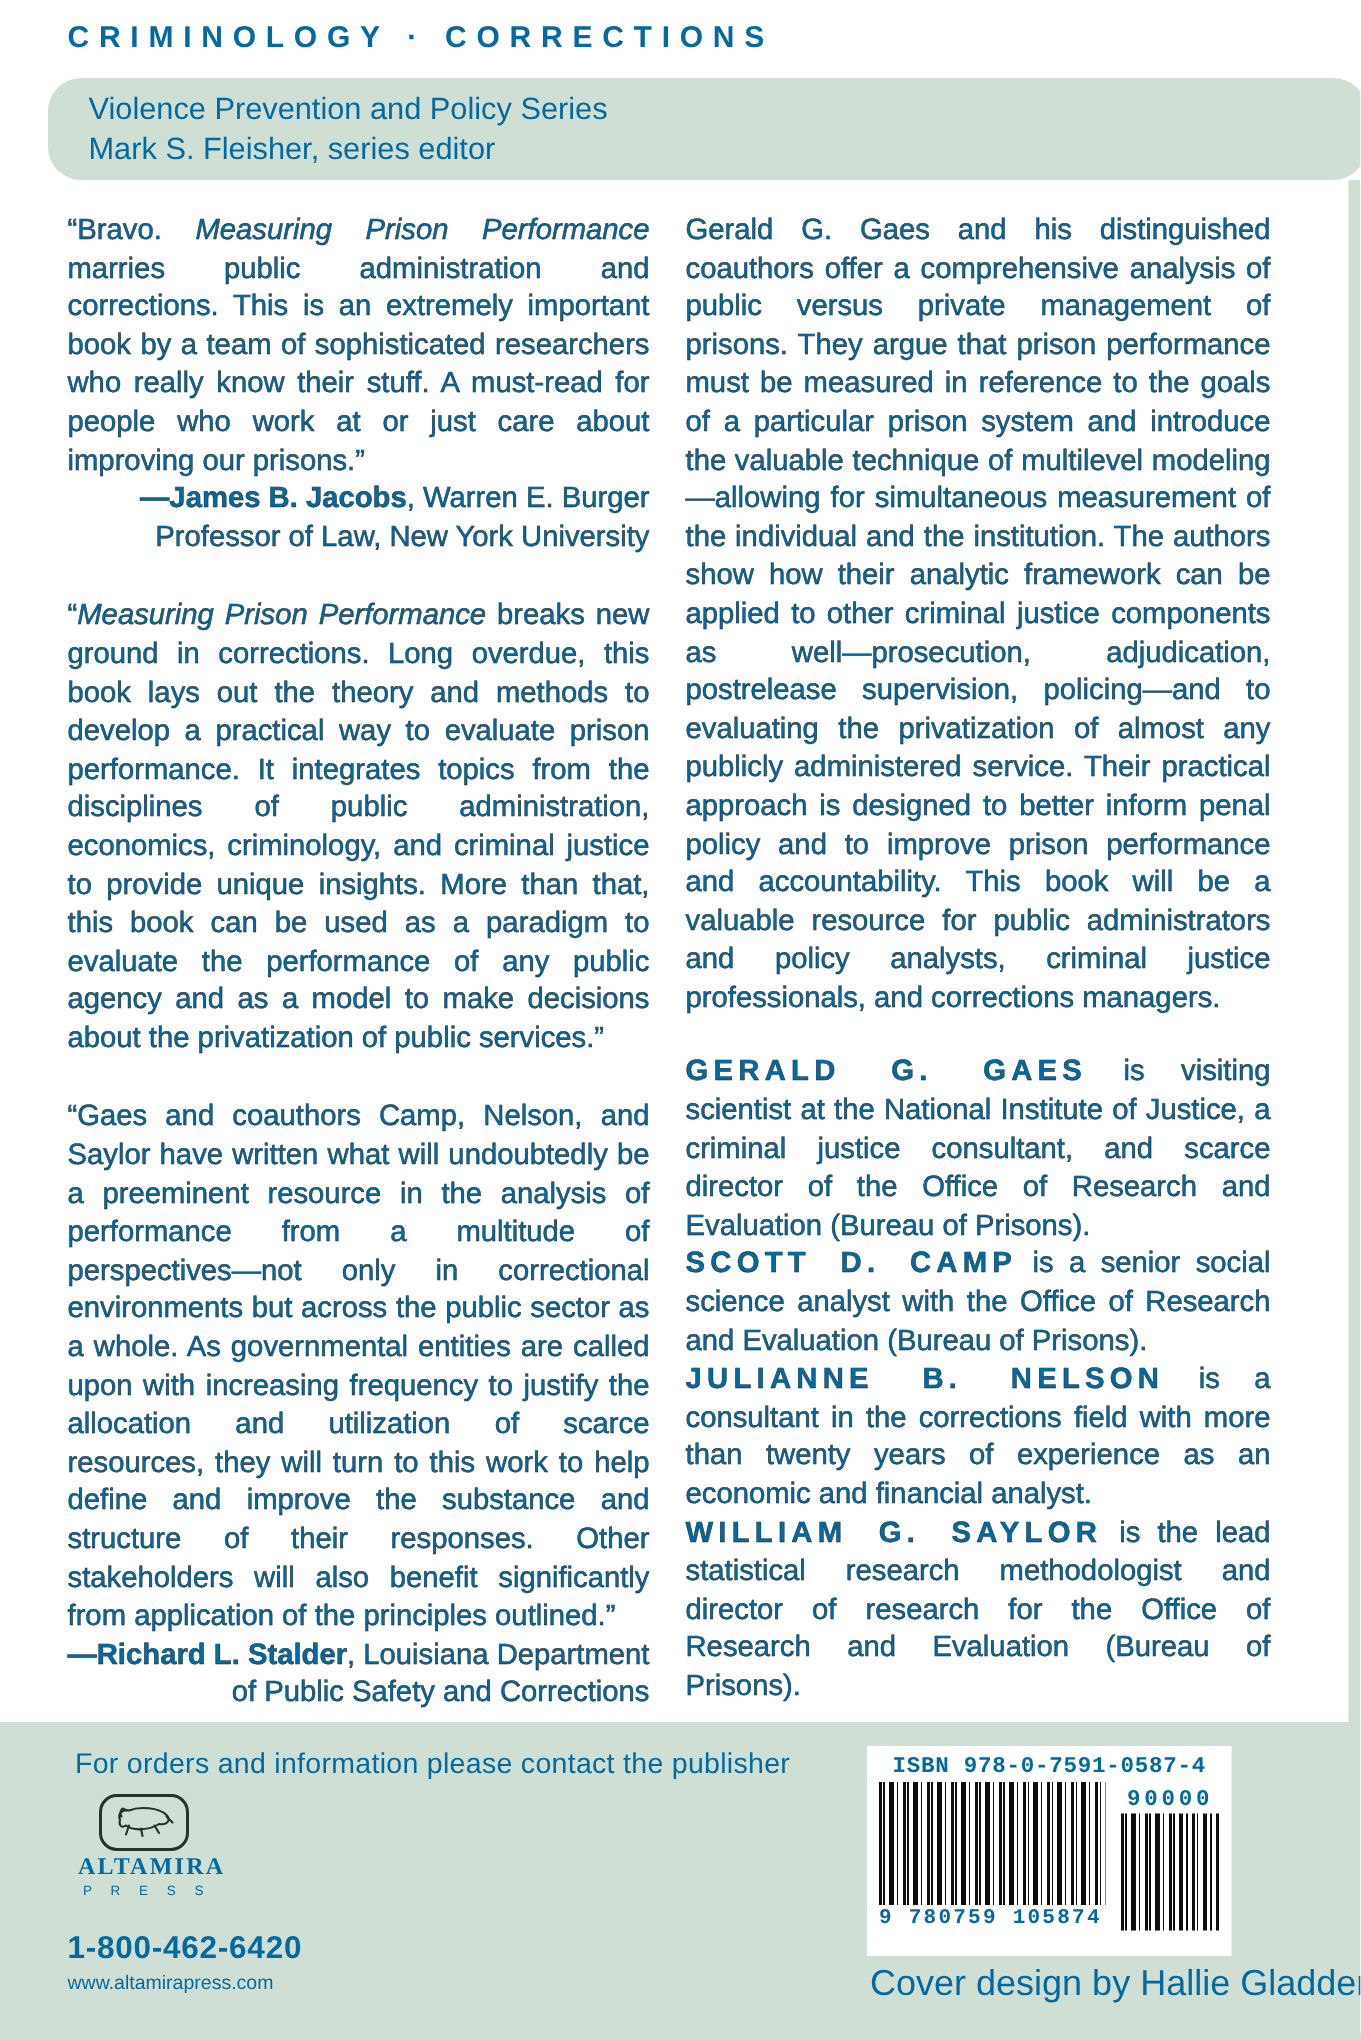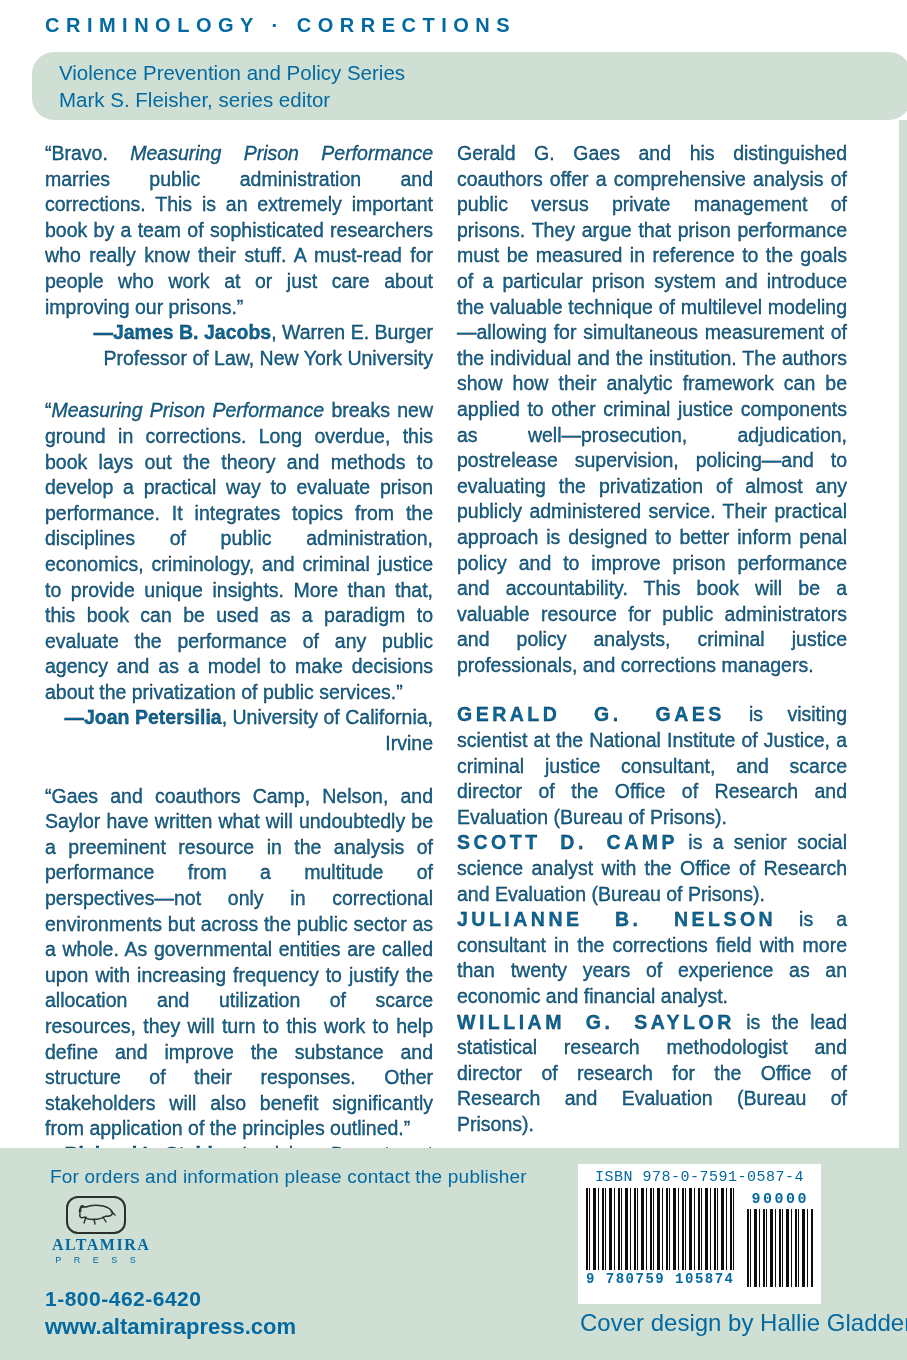--- a/index.html
+++ b/index.html
@@ -48,28 +48,28 @@
   .logo-word{
     font-family:"Liberation Serif",serif;font-size:16px;font-weight:600;
     letter-spacing:1.5px;margin-top:2px;white-space:nowrap;
   }
   .logo-sub{
     font-size:9px;font-weight:400;letter-spacing:5px;margin-top:1px;
     width:92px;text-align:center;
   }
   .division{position:absolute;left:45px;top:1259px;font-size:20px;font-weight:600;white-space:nowrap;}
   .phone{position:absolute;left:45px;top:1287px;font-size:21px;font-weight:600;letter-spacing:0.5px;}
-  .website{position:absolute;left:45px;top:1314px;font-size:22px;font-weight:700;}
+  .website{position:absolute;left:45px;top:1314px;font-size:13px;font-weight:400;}
 
   .barcode-box{
     position:absolute;left:578px;top:1164px;width:243px;height:140px;
     background:#ffffff;box-sizing:border-box;padding:5px 8px 0 8px;
   }
   .mono{font-family:"Liberation Mono","DejaVu Sans Mono",monospace;}
-  .isbn{font-size:15px;font-weight:400;letter-spacing:0.5px;text-align:center;white-space:nowrap;}
+  .isbn{font-size:15px;font-weight:700;letter-spacing:0.5px;text-align:center;white-space:nowrap;}
   .bars-row{display:flex;align-items:flex-end;margin-top:2px;}
   .main-wrap{width:152px;}
   .bars{
     background:repeating-linear-gradient(90deg,
       #0d0d0d 0px,#0d0d0d 2px,#ffffff 2px,#ffffff 3px,
       #0d0d0d 3px,#0d0d0d 4px,#ffffff 4px,#ffffff 7px,
       #0d0d0d 7px,#0d0d0d 10px,#ffffff 10px,#ffffff 12px,
       #0d0d0d 12px,#0d0d0d 13px,#ffffff 13px,#ffffff 16px);
   }
   .bars-main{height:82px;}
@@ -94,21 +94,20 @@
 
   <div class="col-left">
 
     <div class="quote-block">
       <p class="body-text"><span>“Bravo. </span><i>Measuring Prison Performance</i><span> marries public administration and corrections. This is an extremely important book by a team of sophisticated researchers who really know their stuff. A must-read for people who work at or just care about improving our prisons.”</span></p>
       <p class="attr"><span class="nm">—James B. Jacobs</span><span>, Warren E. Burger Professor of Law, New York University</span></p>
     </div>
 
     <div class="quote-block">
       <p class="body-text"><span>“</span><i>Measuring Prison Performance</i><span> breaks new ground in corrections. Long overdue, this book lays out the theory and methods to develop a practical way to evaluate prison performance. It integrates topics from the disciplines of public administration, economics, criminology, and criminal justice to provide unique insights. More than that, this book can be used as a paradigm to evaluate the performance of any public agency and as a model to make decisions about the privatization of public services.”</span></p>
-      <p class="attr"><span class="nm">—Joan Petersilia</span><span>, University of California, Irvine</span></p>
     </div>
 
     <div class="quote-block">
       <p class="body-text"><span>“Gaes and coauthors Camp, Nelson, and Saylor have written what will undoubtedly be a preeminent resource in the analysis of performance from a multitude of perspectives—not only in correctional environments but across the public sector as a whole. As governmental entities are called upon with increasing frequency to justify the allocation and utilization of scarce resources, they will turn to this work to help define and improve the substance and structure of their responses. Other stakeholders will also benefit significantly from application of the principles outlined.”</span></p>
       <p class="attr"><span class="nm">—Richard L. Stalder</span><span>, Louisiana Department of Public Safety and Corrections</span></p>
     </div>
 
   </div>
 
   <div class="col-right">

